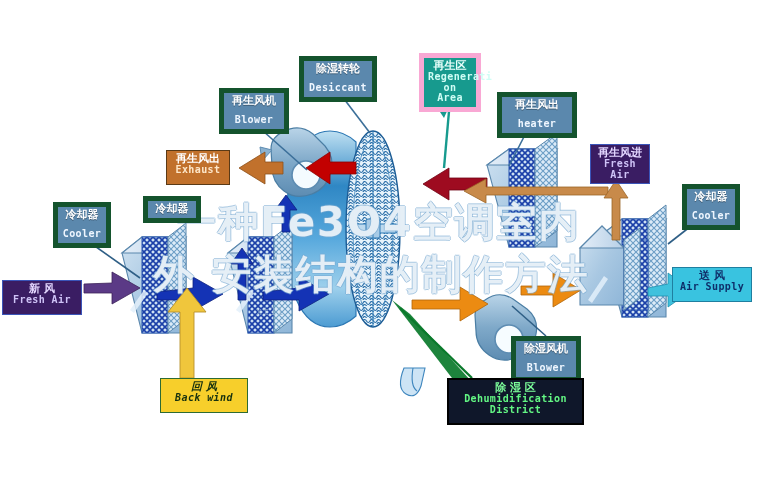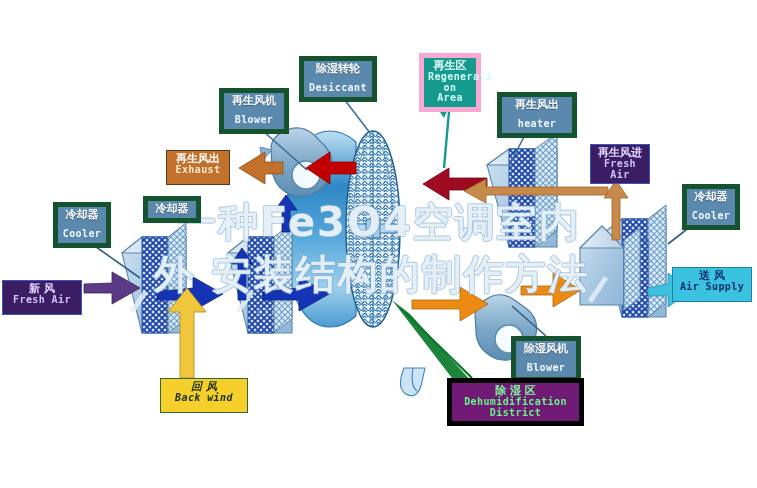--- a/index.html
+++ b/index.html
@@ -54,21 +54,21 @@
   .lbl-teal .en{color:#cffdf5;}
 
   .lbl-purple{background:#3a1d63;border:1px solid #3b55b9;}
   .lbl-purple .cn{color:#e3d7ff;}
   .lbl-purple .en{color:#cfc3f7;}
 
   .lbl-cyan{background:#39c3e0;border:1px solid #1f7fa0;}
   .lbl-cyan .cn{color:#10306b;}
   .lbl-cyan .en{color:#0e2f6a;}
 
-  .lbl-green{background:#701a75;border:5px solid #000000;}
+  .lbl-green{background:#0f172a;border:2px solid #000000;}
   .lbl-green .cn{color:#7dff9b;}
   .lbl-green .en{color:#63f784;}
 
   .lbl-yellow{background:#f7cf2b;border:1px solid #2d6b33;}
   .lbl-yellow .cn{color:#17310f;}
   .lbl-yellow .en{color:#17310f;}
 
   
   #watermark{
     position:absolute;

